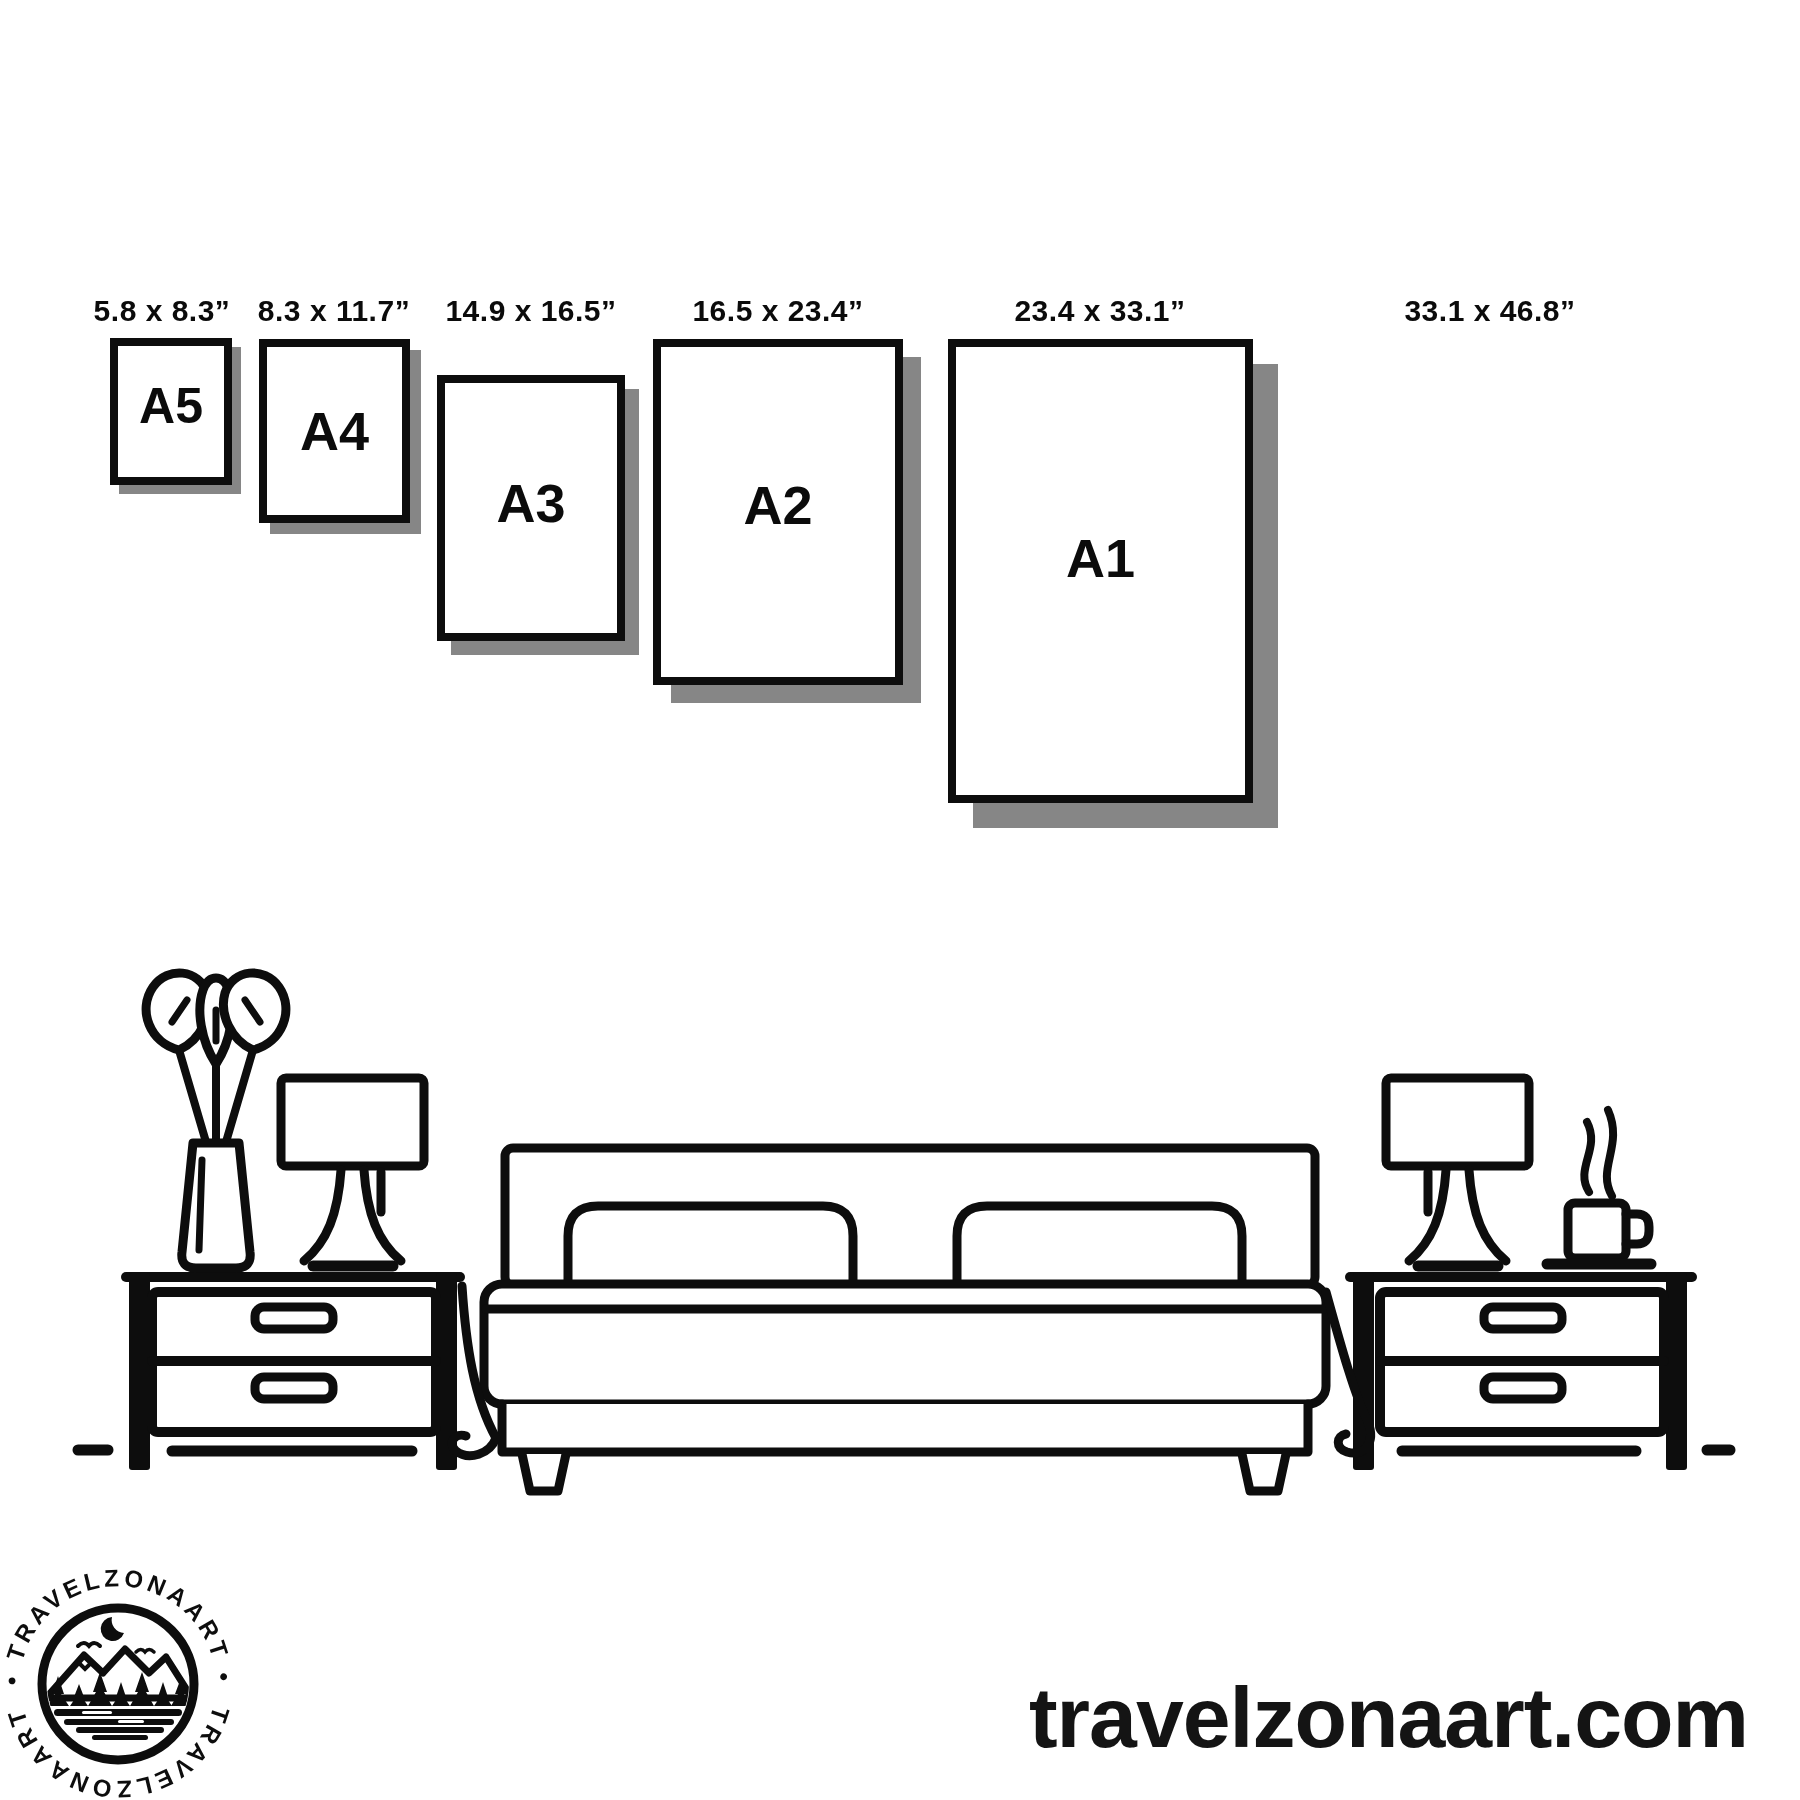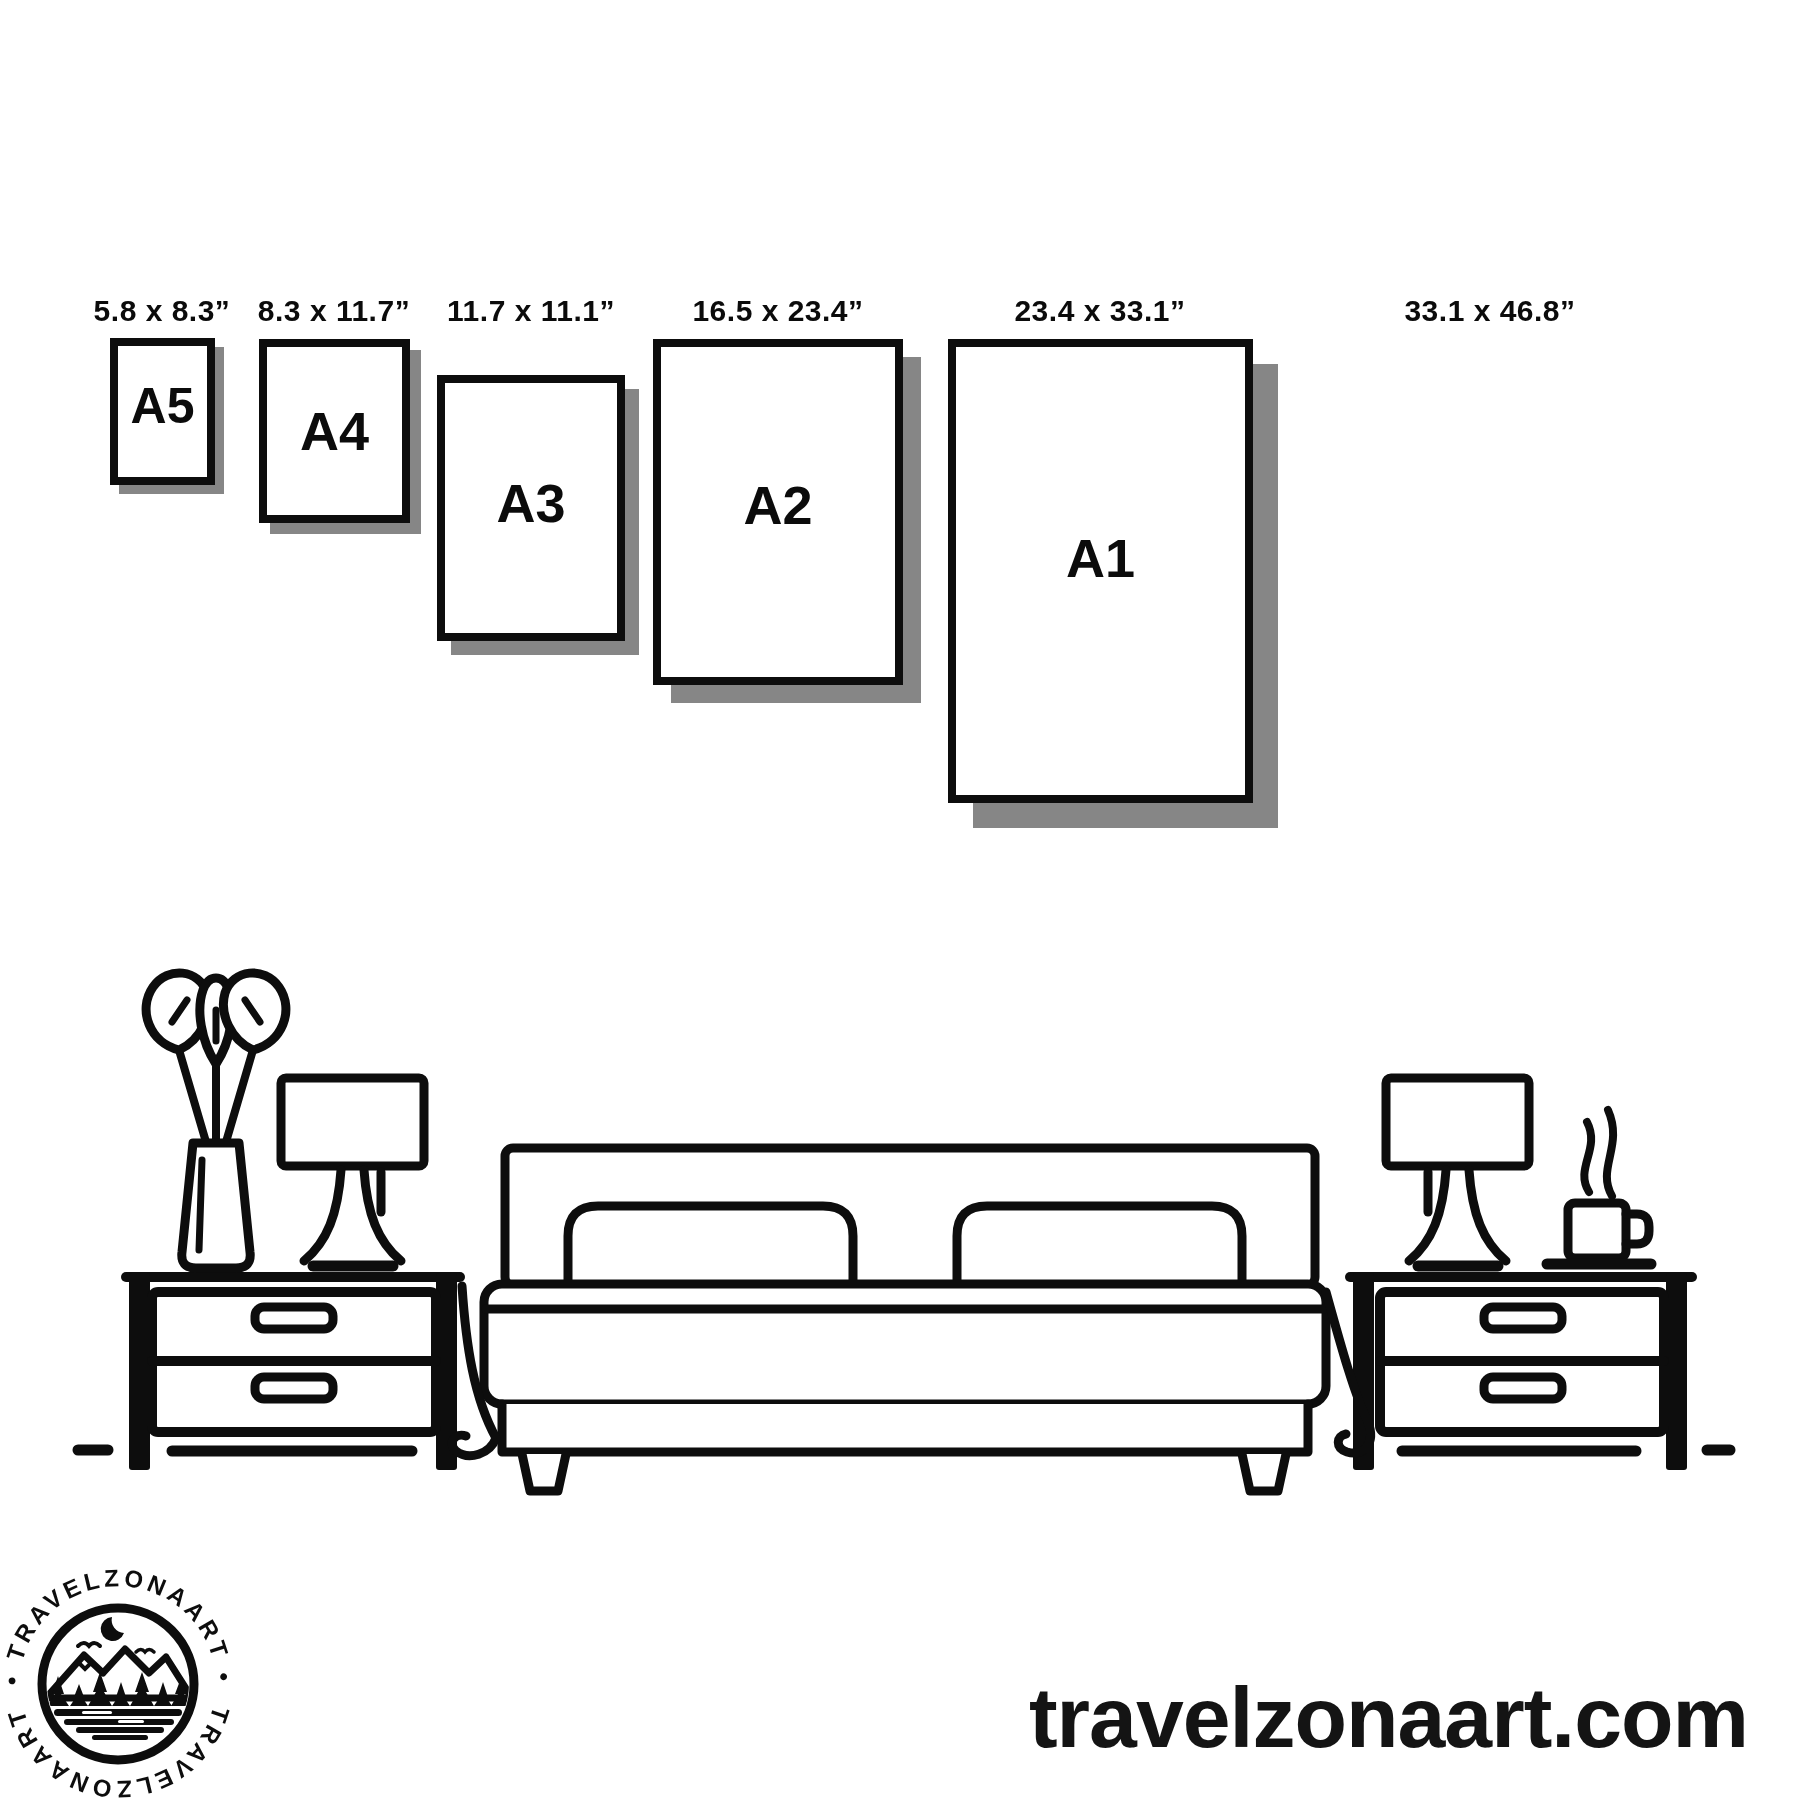--- a/index.html
+++ b/index.html
@@ -39,26 +39,26 @@
   }
 </style>
 </head>
 <body>
 
 <div class="canvas">
 
 
   <div class="size-label" style="left:-8px;">5.8 x 8.3”</div>
   <div class="size-label" style="left:164px;">8.3 x 11.7”</div>
-  <div class="size-label" style="left:361px;">11.7 x 11.1”</div>
+  <div class="size-label" style="left:361px;">14.9 x 16.5”</div>
   <div class="size-label" style="left:608px;">16.5 x 23.4”</div>
   <div class="size-label" style="left:930px;">23.4 x 33.1”</div>
   <div class="size-label" style="left:1320px;">33.1 x 46.8”</div>
 
-  <div class="frame" style="left:110px;top:338px;width:105px;height:147px;box-shadow:9px 9px 0 var(--shadow);">
+  <div class="frame" style="left:110px;top:338px;width:122px;height:147px;box-shadow:9px 9px 0 var(--shadow);">
     <span class="letter" style="top:46%;font-size:50px;">A5</span>
   </div>
   <div class="frame" style="left:259px;top:339px;width:151px;height:184px;box-shadow:11px 11px 0 var(--shadow);">
     <span class="letter" style="top:50%;">A4</span>
   </div>
   <div class="frame" style="left:437px;top:339px;width:188px;height:266px;box-shadow:14px 14px 0 var(--shadow);margin-top:36px;">
     <span class="letter" style="top:48%;">A3</span>
   </div>
   <div class="frame" style="left:653px;top:339px;width:250px;height:346px;box-shadow:18px 18px 0 var(--shadow);">
     <span class="letter" style="top:48%;">A2</span>

